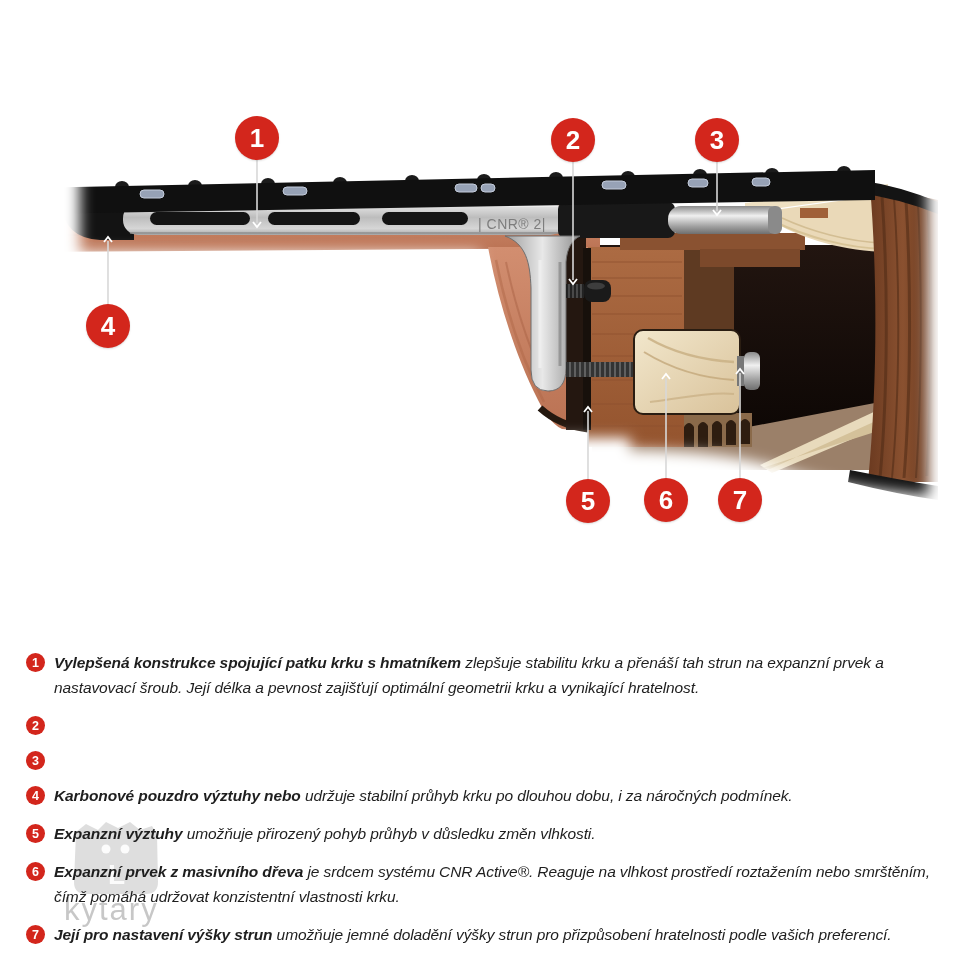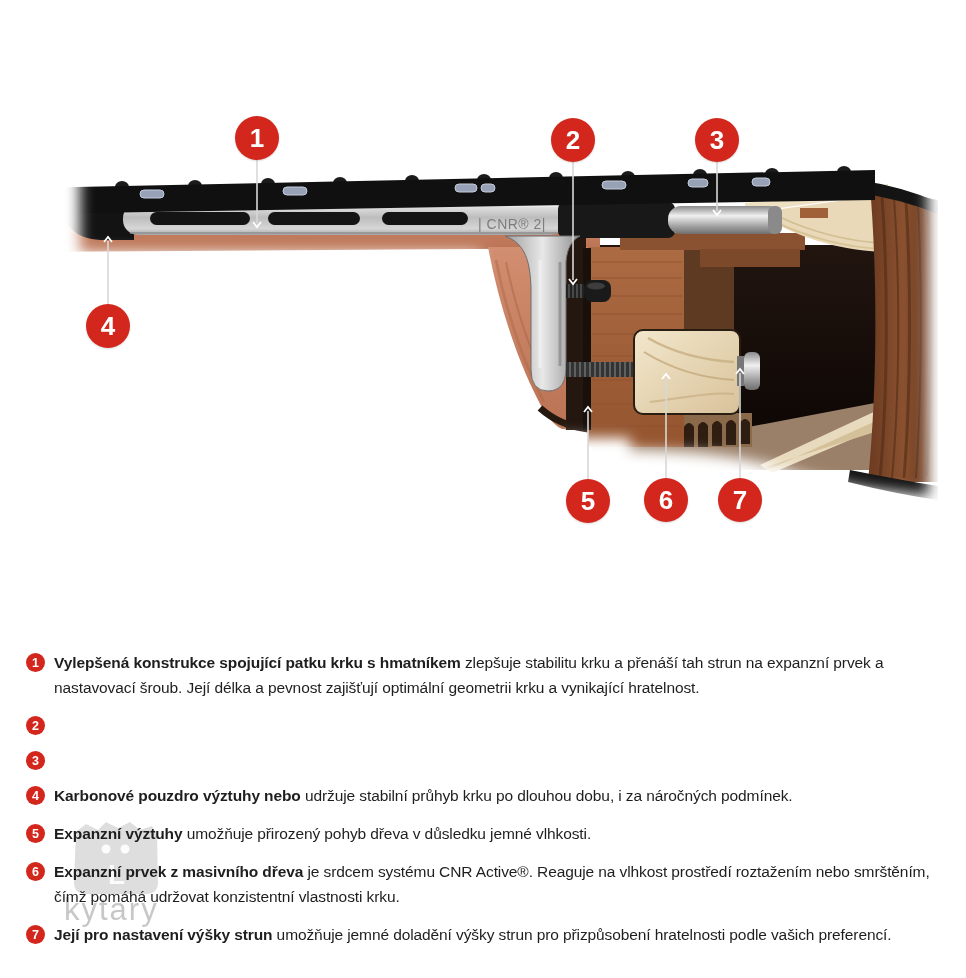--- a/index.html
+++ b/index.html
@@ -23,21 +23,21 @@
 
   
   .watermark{position:absolute;left:56px;top:816px;z-index:0;}
 
   
   .legend{position:absolute;left:26px;top:650px;width:910px;z-index:1;}
   .item{display:flex;align-items:flex-start;margin-bottom:13px;}
   .dot{width:19px;height:19px;border-radius:50%;background:#d3261c;color:#fff;
     font-size:12.5px;font-weight:700;display:flex;align-items:center;
     justify-content:center;margin:3px 9px 0 0;flex:0 0 19px;}
-  .item p{margin:0;font-size:15.5px;line-height:25px;letter-spacing:-0.1px;}
+  .item p{margin:0;font-size:15.5px;line-height:25px;letter-spacing:-0.1px;font-style:italic;}
   .item b{font-weight:700;}
 </style>
 </head>
 <body>
 
 <div class="stage">
 
   <svg class="photo" width="966" height="640" viewBox="0 0 966 640">
     <defs>
       <linearGradient id="gMetal" x1="0" y1="0" x2="0" y2="1">
@@ -321,21 +321,21 @@
     <div class="item">
       <span class="dot" style="background: rgb(211, 38, 28);">
           <i style="font-style: normal;">4</i>
         </span>
       <p><b>Karbonové pouzdro výztuhy nebo</b><span> udržuje stabilní průhyb krku po dlouhou dobu, i za náročných podmínek.</span></p>
     </div>
     <div class="item">
       <span class="dot" style="background: rgb(211, 38, 28);">
           <i style="font-style: normal;">5</i>
         </span>
-      <p><b>Expanzní výztuhy</b><span> umožňuje přirozený pohyb dřeva v důsledku jemné vlhkosti.</span></p>
+      <p><b>Expanzní výztuhy</b><span> umožňuje přirozený pohyb průhyb v důsledku změn vlhkosti.</span></p>
     </div>
     <div class="item">
       <span class="dot" style="background: rgb(211, 38, 28);">
           <i style="font-style: normal;">6</i>
         </span>
       <p><b>Expanzní prvek z masivního dřeva</b><span> je srdcem systému CNR Active®. Reaguje na vlhkost prostředí roztažením nebo smrštěním, čímž pomáhá udržovat konzistentní vlastnosti krku.</span></p>
     </div>
     <div class="item">
       <span class="dot" style="background: rgb(211, 38, 28);">
           <i style="font-style: normal;">7</i>

